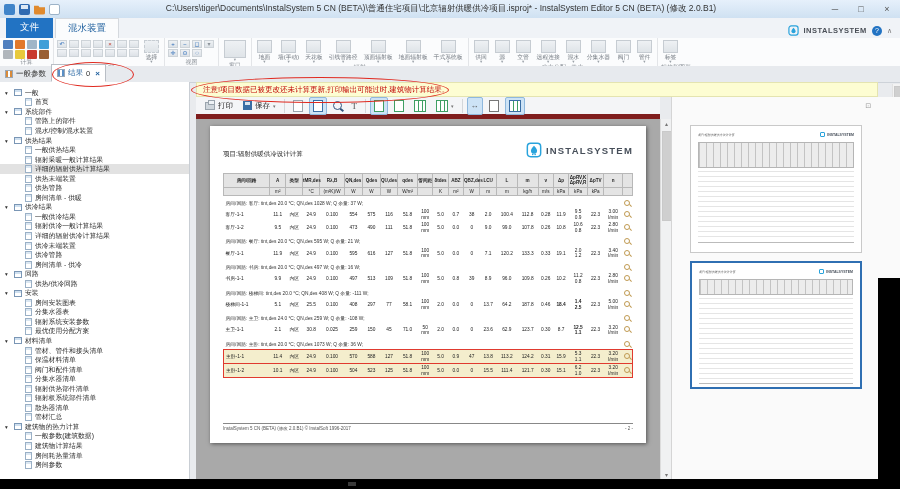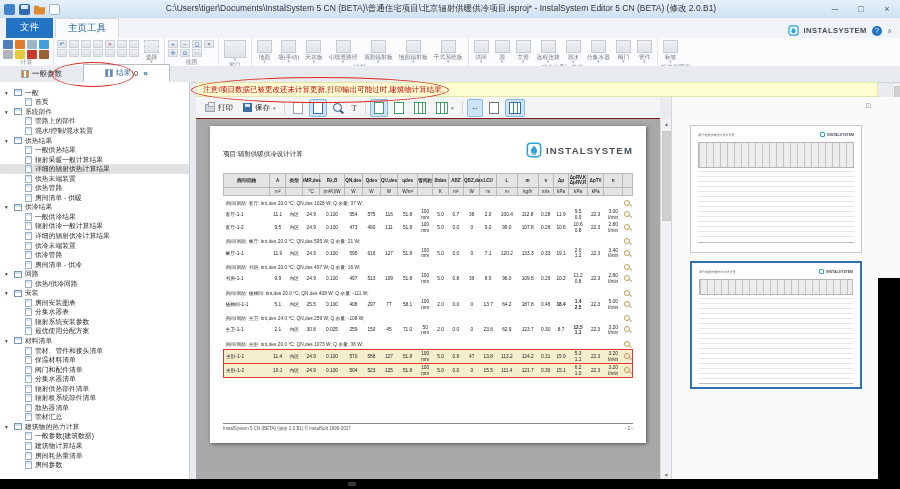--- a/index.html
+++ b/index.html
@@ -44,21 +44,21 @@
     box-sizing:border-box;font-size:6px;line-height:6px;text-align:center;color:#8d949b}
   .tile.blue{color:#2b6bb8}.tile.red{color:#c23b2e}
   .rbtn{display:flex;flex-direction:column;align-items:center;padding:0 2px;color:#6d747c}
   .ric{width:13px;height:11px;border:1px solid #c6ccd2;background:linear-gradient(#eef1f4,#dfe4e8)}
   .rl{font-size:5.8px;white-space:nowrap;margin-top:1px;line-height:6px}
   .ra{font-size:4.5px;color:#9aa1a8;line-height:4px}
   .bigico{width:20px;height:16px;border:1px solid #c6ccd2;background:linear-gradient(#eef1f4,#dfe4e8)}
   
   #wstabs{position:absolute;left:0;top:66px;width:900px;height:16px;background:#e7eaee;
     border-bottom:1px solid #cdd2d8;display:flex;align-items:flex-end}
-  .wstab{display:flex;align-items:center;gap:3px;font-size:7.5px;padding:2px 21px;height:12px}
+  .wstab{display:flex;align-items:center;gap:3px;font-size:7.5px;padding:2px 5px;height:12px}
   .wstab .tico{width:8px;height:8px;border:1px solid #9aa7b5;box-sizing:border-box}
   .wstab.inactive{color:#333}
   .wstab.inactive .tico{background:repeating-linear-gradient(90deg,#d98b3a 0 2px,#fff 2px 4px)}
   .wstab.active{background:#ffffff;border:1px solid #b9bec5;border-bottom:1px solid #fff;color:#1e5f9e}
   .wstab.active .tico{background:repeating-linear-gradient(90deg,#5a8fc6 0 2px,#fff 2px 4px)}
   .wstab .cnt{color:#333}
   .wstab .cls{color:#1e5f9e;font-weight:bold;font-size:8px;margin-left:2px}
   
   #treepanel{position:absolute;left:0;top:82px;width:190px;height:397px;background:#fff;
     border-right:1px solid #c9ced4;overflow:hidden;padding-top:6px;box-sizing:border-box}
@@ -73,21 +73,21 @@
     background:linear-gradient(#dbe7f2 0 2px,#fff 2px)}
   #treesb{position:absolute;right:0;top:84px;width:7px;height:393px;background:#f3f3f3;border-left:1px solid #e2e2e2}
   #treesb .thumb{position:absolute;top:2px;left:1px;width:5px;height:60px;background:#d0d0d0}
   #treesb .arr{position:absolute;bottom:1px;left:0;width:7px;text-align:center;font-size:5px;color:#888}
   
   #notice{position:absolute;left:196px;top:82px;width:682px;height:15px;background:#fdfdd2;
     border:1px solid #e4e4b0;box-sizing:border-box;font-size:7.5px;color:#c00000;
     display:flex;align-items:center;padding-left:6px;white-space:nowrap;overflow:hidden}
   
   #doctb{position:absolute;left:196px;top:97px;width:464px;height:22px;background:#f4f5f7;
-    border-bottom:1px solid #7f1d1d;display:flex;align-items:center;gap:2px;padding-left:5px;box-sizing:border-box}
+    border-bottom:5px solid #7f1d1d;display:flex;align-items:center;gap:2px;padding-left:5px;box-sizing:border-box}
   .tbtn{height:16px;display:flex;align-items:center;gap:3px;padding:0 3px;border:1px solid transparent;
     border-radius:2px;font-size:7.5px;color:#222}
   .tbtn.pressed{background:#cde3f6;border-color:#8fb8dd}
   .tsep{width:1px;height:14px;background:#d4d7da;margin:0 2px}
   .ip{width:10px;height:8px;background:#cfd6dc;border:1px solid #9aa4ad;position:relative;box-sizing:border-box}
   .ip::after{content:"";position:absolute;left:2px;top:-3px;width:5px;height:3px;background:#eef2f5;border:1px solid #9aa4ad}
   .ifloppy{width:9px;height:9px;background:#3a6ea5;position:relative}
   .ifloppy::after{content:"";position:absolute;left:2px;top:1px;width:5px;height:3px;background:#d8e4f0}
   .iclip{width:8px;height:10px;border:1px solid #9aa4ad;background:#fff}
   .ifind{width:7px;height:7px;border:1.5px solid #33557f;border-radius:50%;position:relative}
@@ -168,21 +168,21 @@
   <div id="win-title">C:\Users\tiger\Documents\InstalSystem 5 CN (BETA)\普通住宅项目\北京辐射供暖供冷项目.isproj* - InstalSystem Editor 5 CN (BETA) (修改 2.0.B1)</div>
   <div class="winbtns">
     <span>─</span>
     <span>□</span>
     <span>×</span>
   </div>
 </div>
 
 <div id="tabrow">
   <div id="file-tab">文件</div>
-  <div id="home-tab">主页工具</div>
+  <div id="home-tab">混水装置</div>
   <div id="tabrow-right">
     <svg width="11" height="11" viewBox="0 0 24 24">
       <rect x="2" y="2" width="20" height="20" rx="5" fill="none" stroke="#29a3dc" stroke-width="2.6"></rect>
       <path d="M12 6c3 3.2 4.5 5.4 4.5 7.5a4.5 4.5 0 0 1-9 0C7.5 11.4 9 9.2 12 6z" fill="#29a3dc"></path>
     </svg>
     <span class="brandtxt">INSTALSYSTEM</span>
     <span class="helpdot">?</span>
     <span class="chev">∧</span>
   </div>
 </div>

